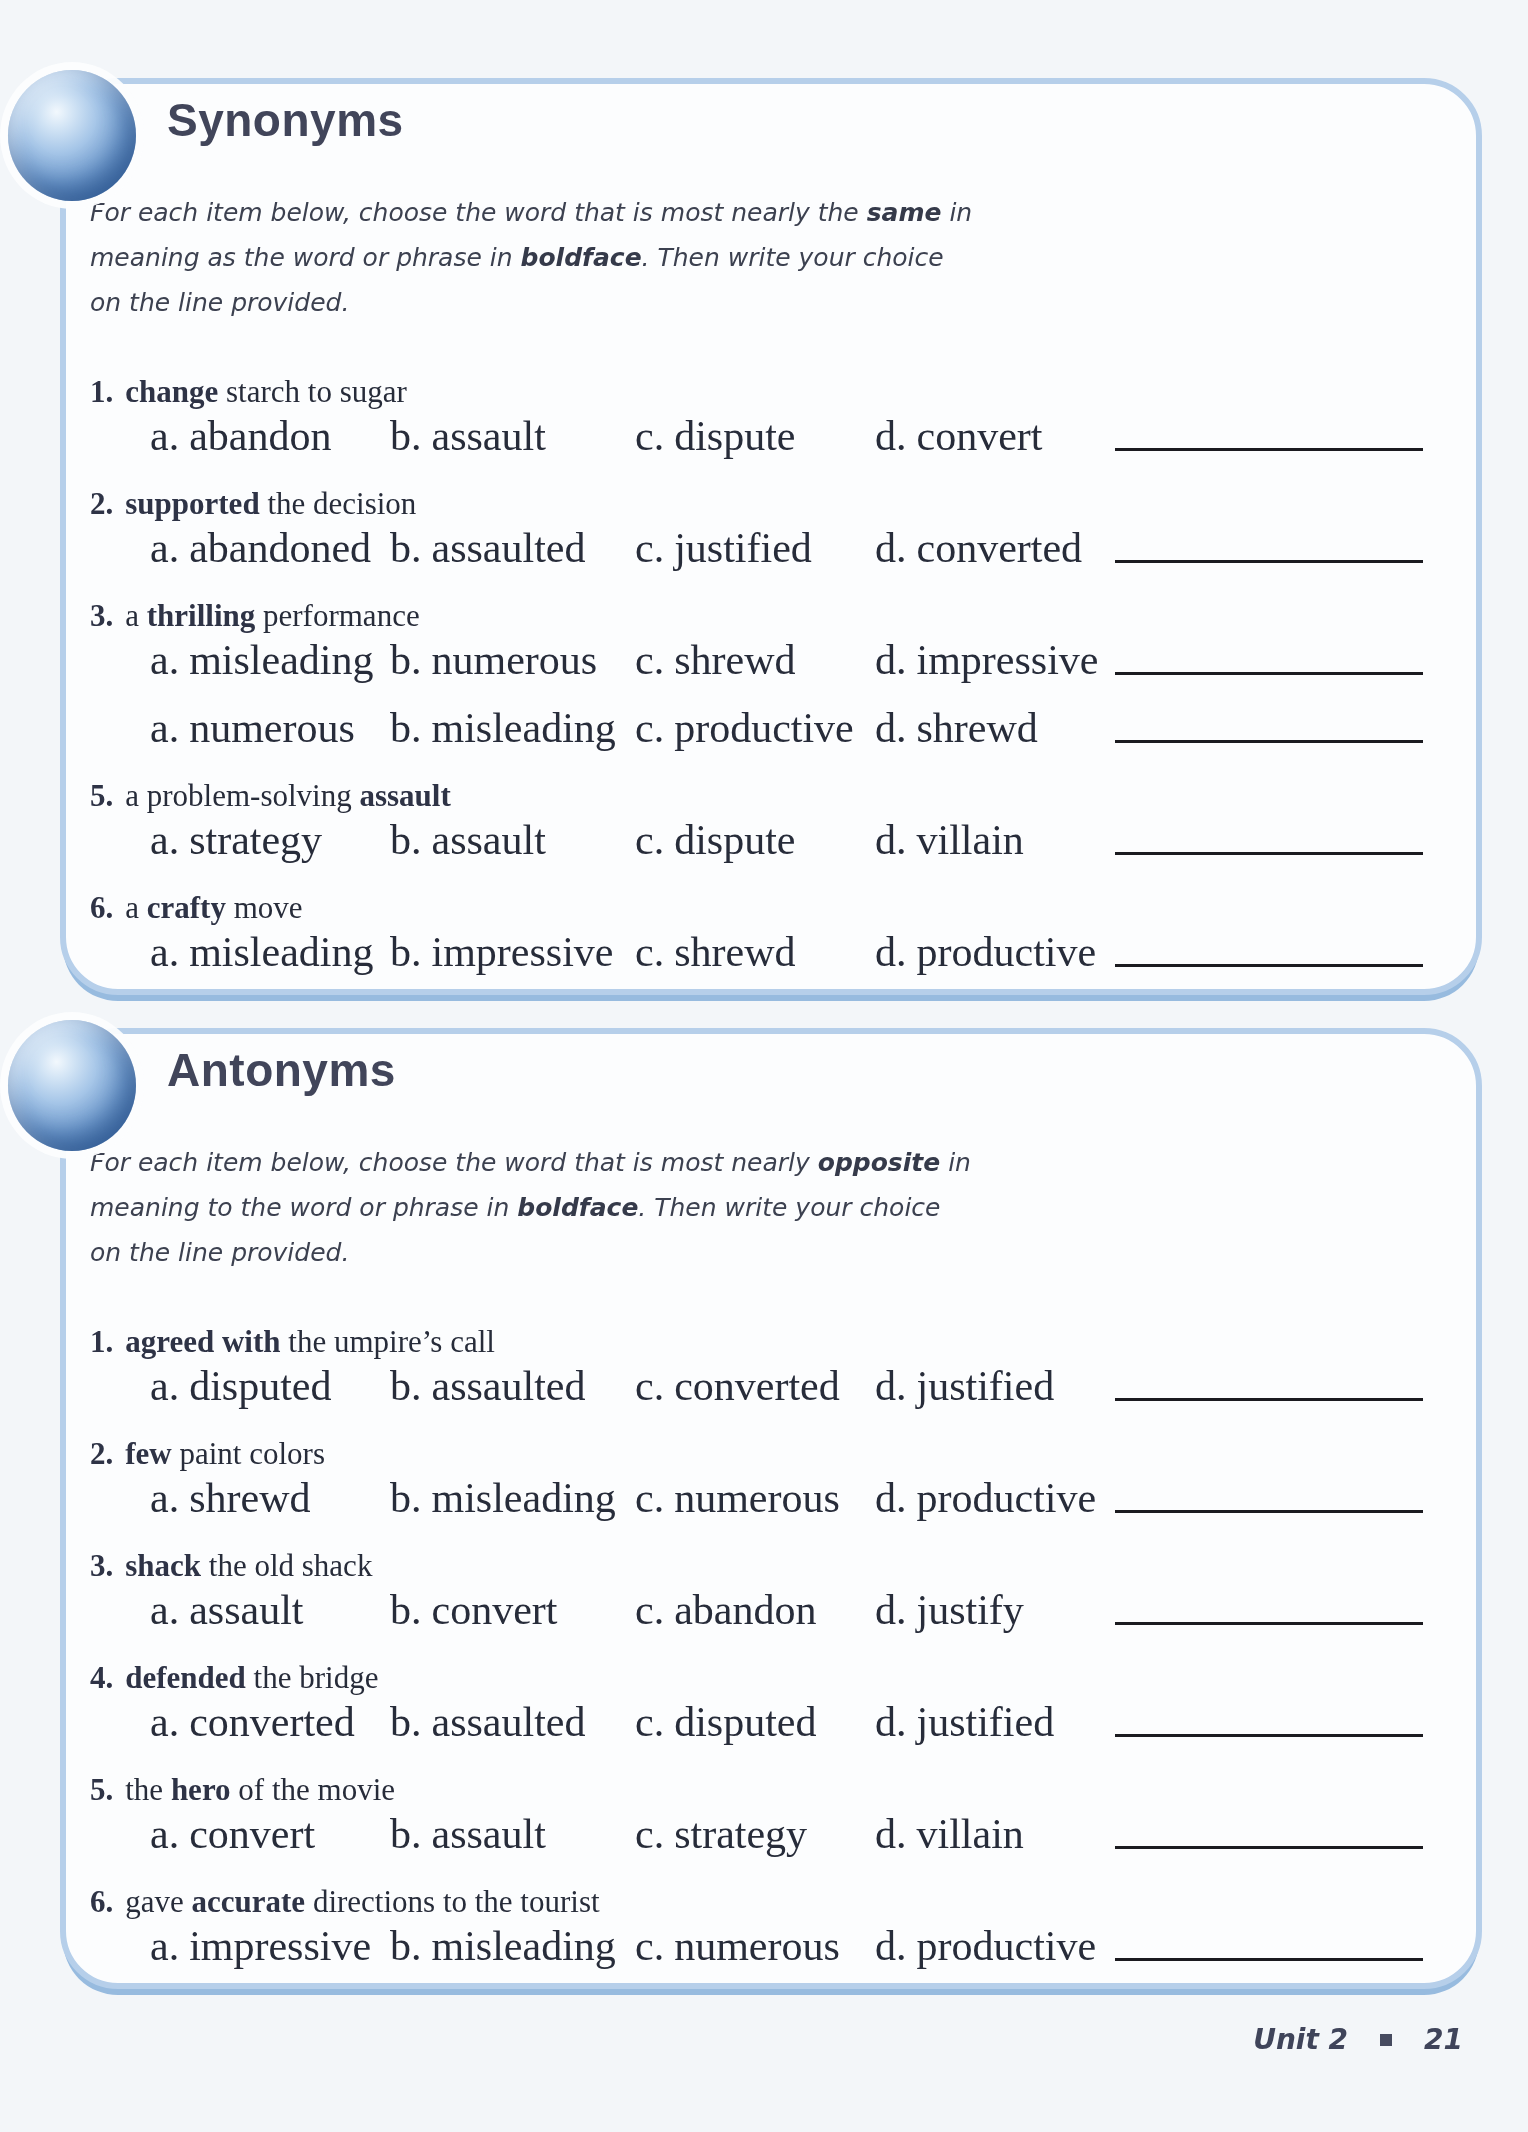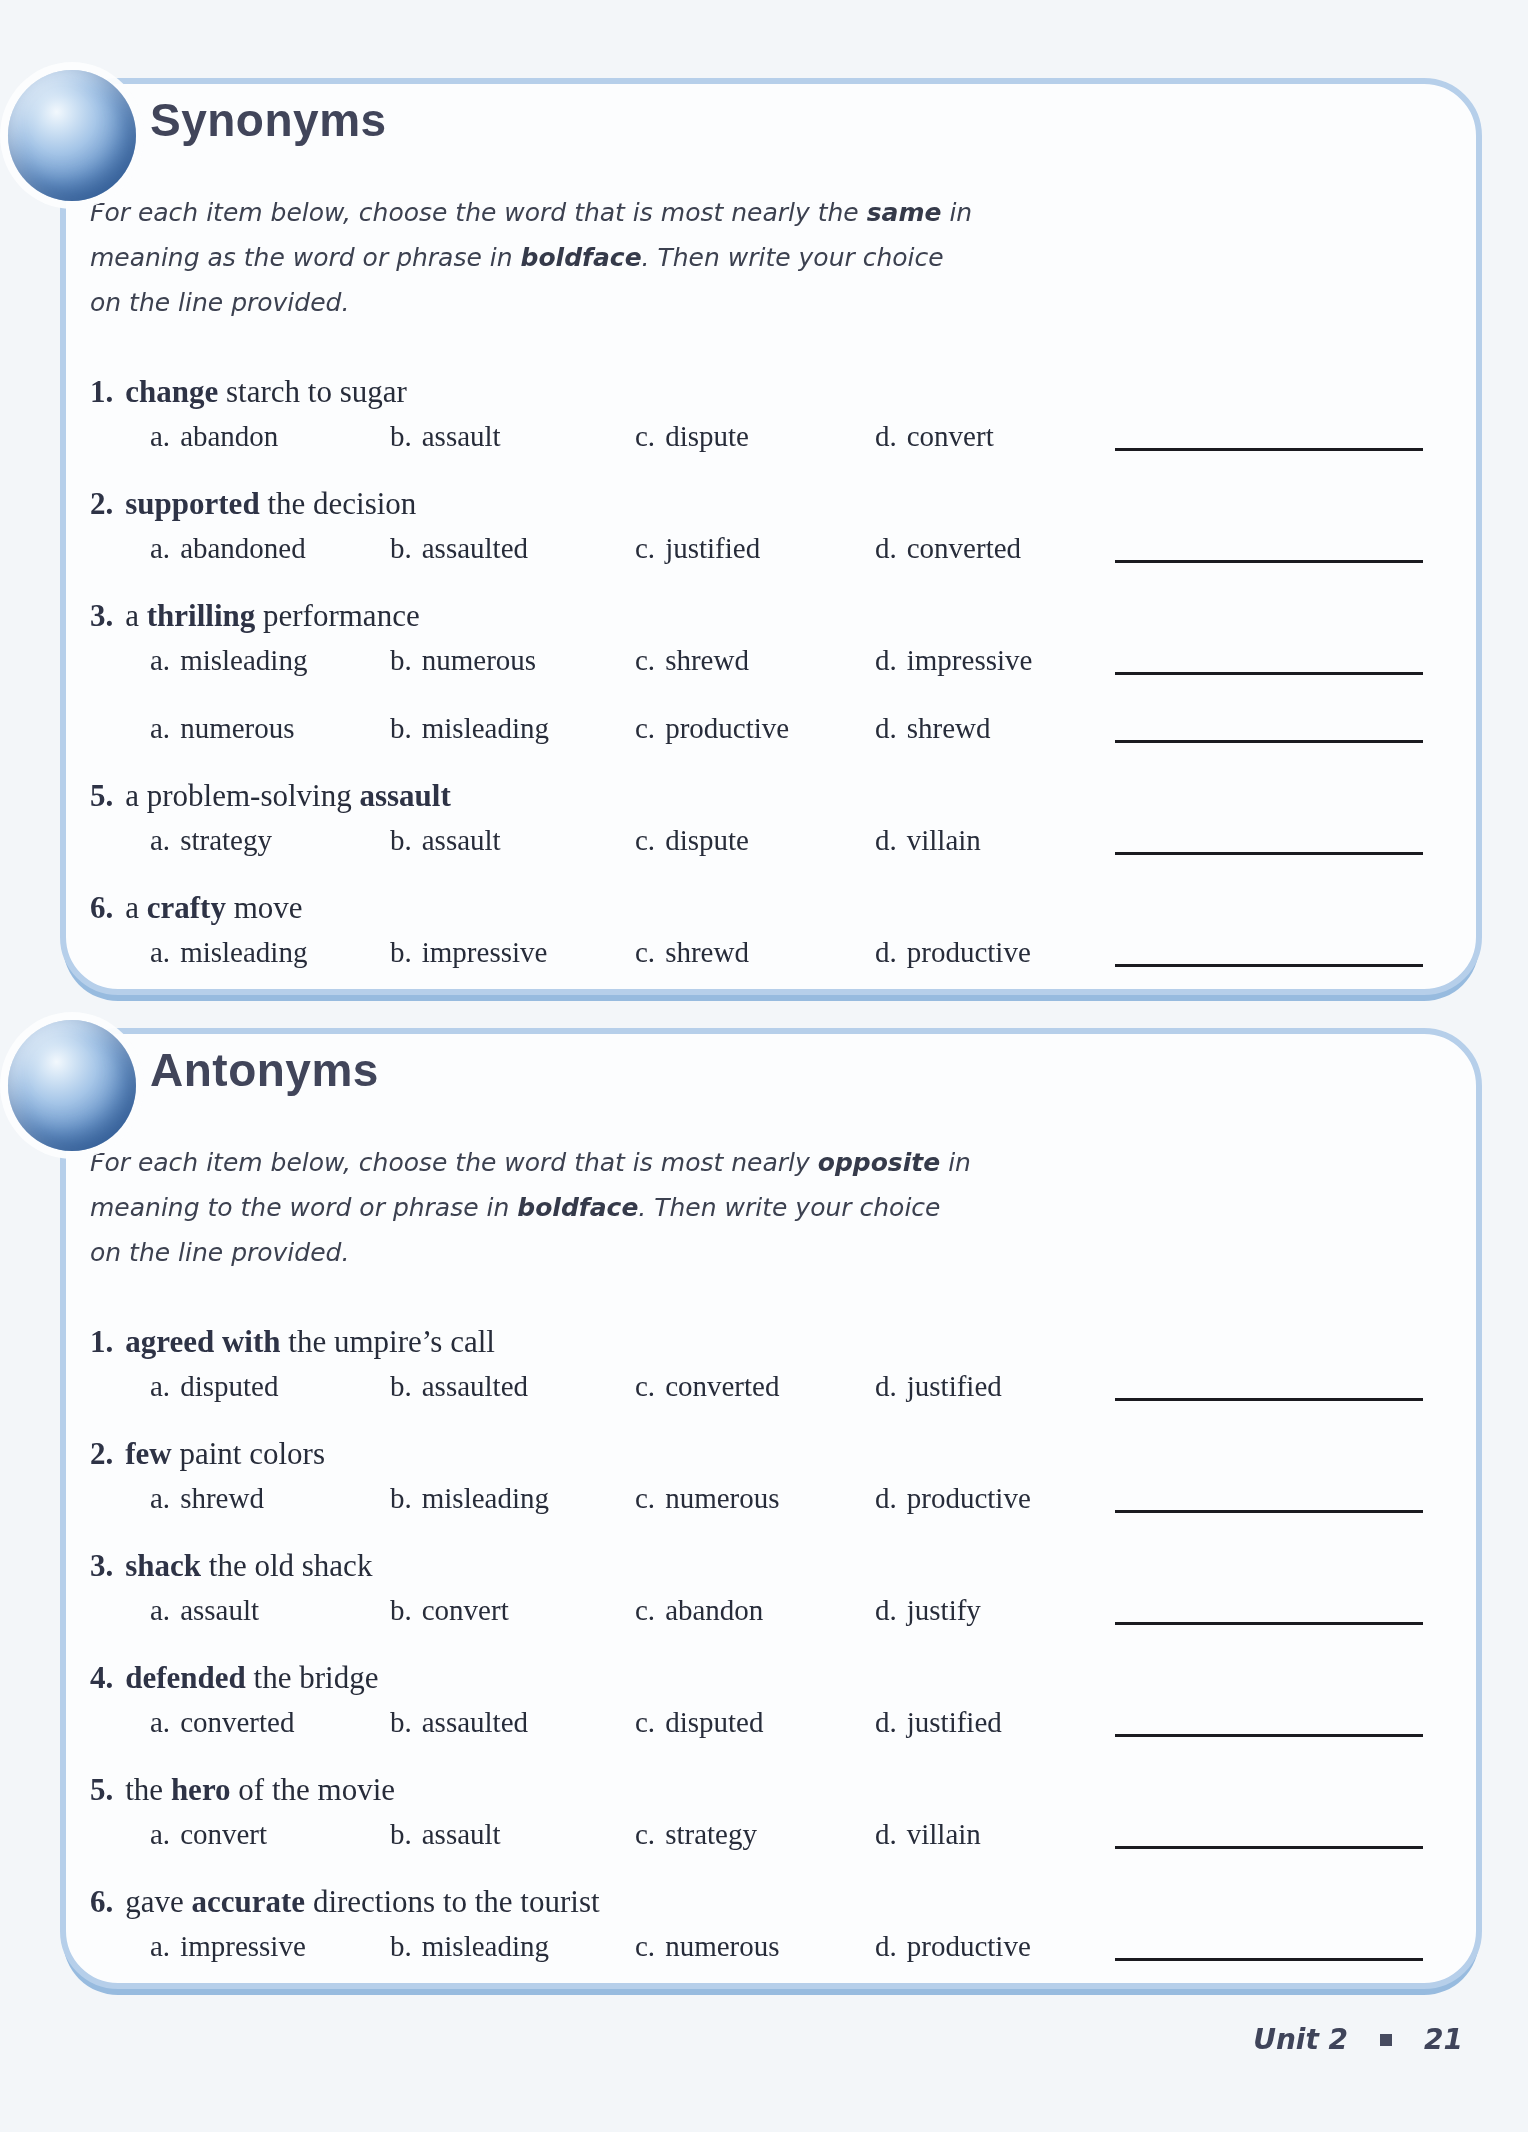--- a/index.html
+++ b/index.html
@@ -36,21 +36,21 @@
     background: radial-gradient(circle at 38% 32%,
       #f2f8fd 0%, #d2e4f5 14%, #a6c6e8 34%,
       #6d99cd 60%, #4677b4 80%, #35639f 94%, #2f5b95 100%);
     box-shadow:
       inset -10px -14px 24px rgba(36, 72, 124, 0.50),
       inset 8px 10px 16px rgba(255, 255, 255, 0.45),
       0 0 0 8px rgba(252, 253, 254, 0.95);
   }
 
   .title {
-    margin: 8px 0 0 40px;
+    margin: 8px 0 0 57px;
     font-family: "Liberation Sans", sans-serif;
     font-weight: 700;
     font-size: 46px;
     line-height: 56px;
     letter-spacing: 0.5px;
     color: #41455a;
     position: relative;
     text-shadow:
       -3px -3px 0 #fcfdfe, 0 -3px 0 #fcfdfe, 3px -3px 0 #fcfdfe,
       -3px 0 0 #fcfdfe, 3px 0 0 #fcfdfe,
@@ -80,21 +80,21 @@
     color: #272c3a;
   }
   .q-num { font-weight: 700; color: #2e3346; margin-right: 12px; }
   .q-heading .seg-b { font-weight: 700; color: #2e3346; }
 
   .q-options {
     margin-left: 84px;
     line-height: 44px;
     display: flex;
     align-items: baseline;
-    font-size: 29px;
+    font-size: 42px;
     color: #272c3a;
   }
   .option { flex: 0 0 auto; width: 240px; }
   .option:nth-child(2) { width: 245px; }
   .opt-letter { margin-right: 10px; }
 
   .answer-line {
     flex: 0 0 auto;
     width: 308px;
     height: 0;

